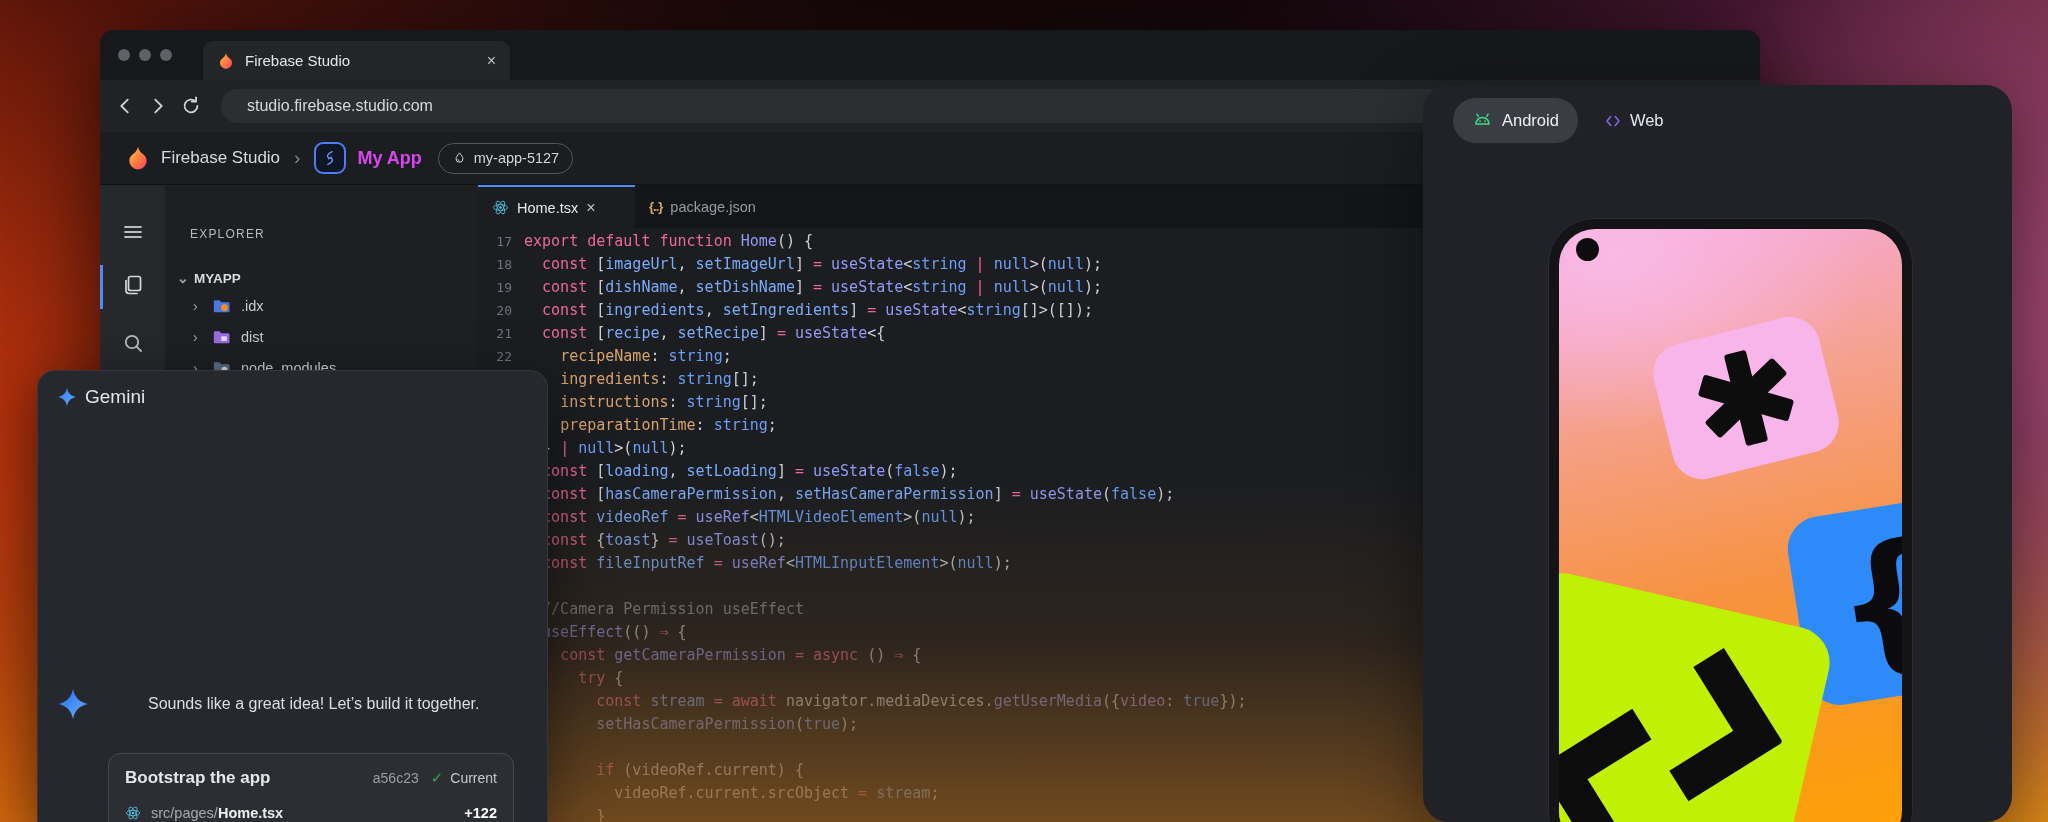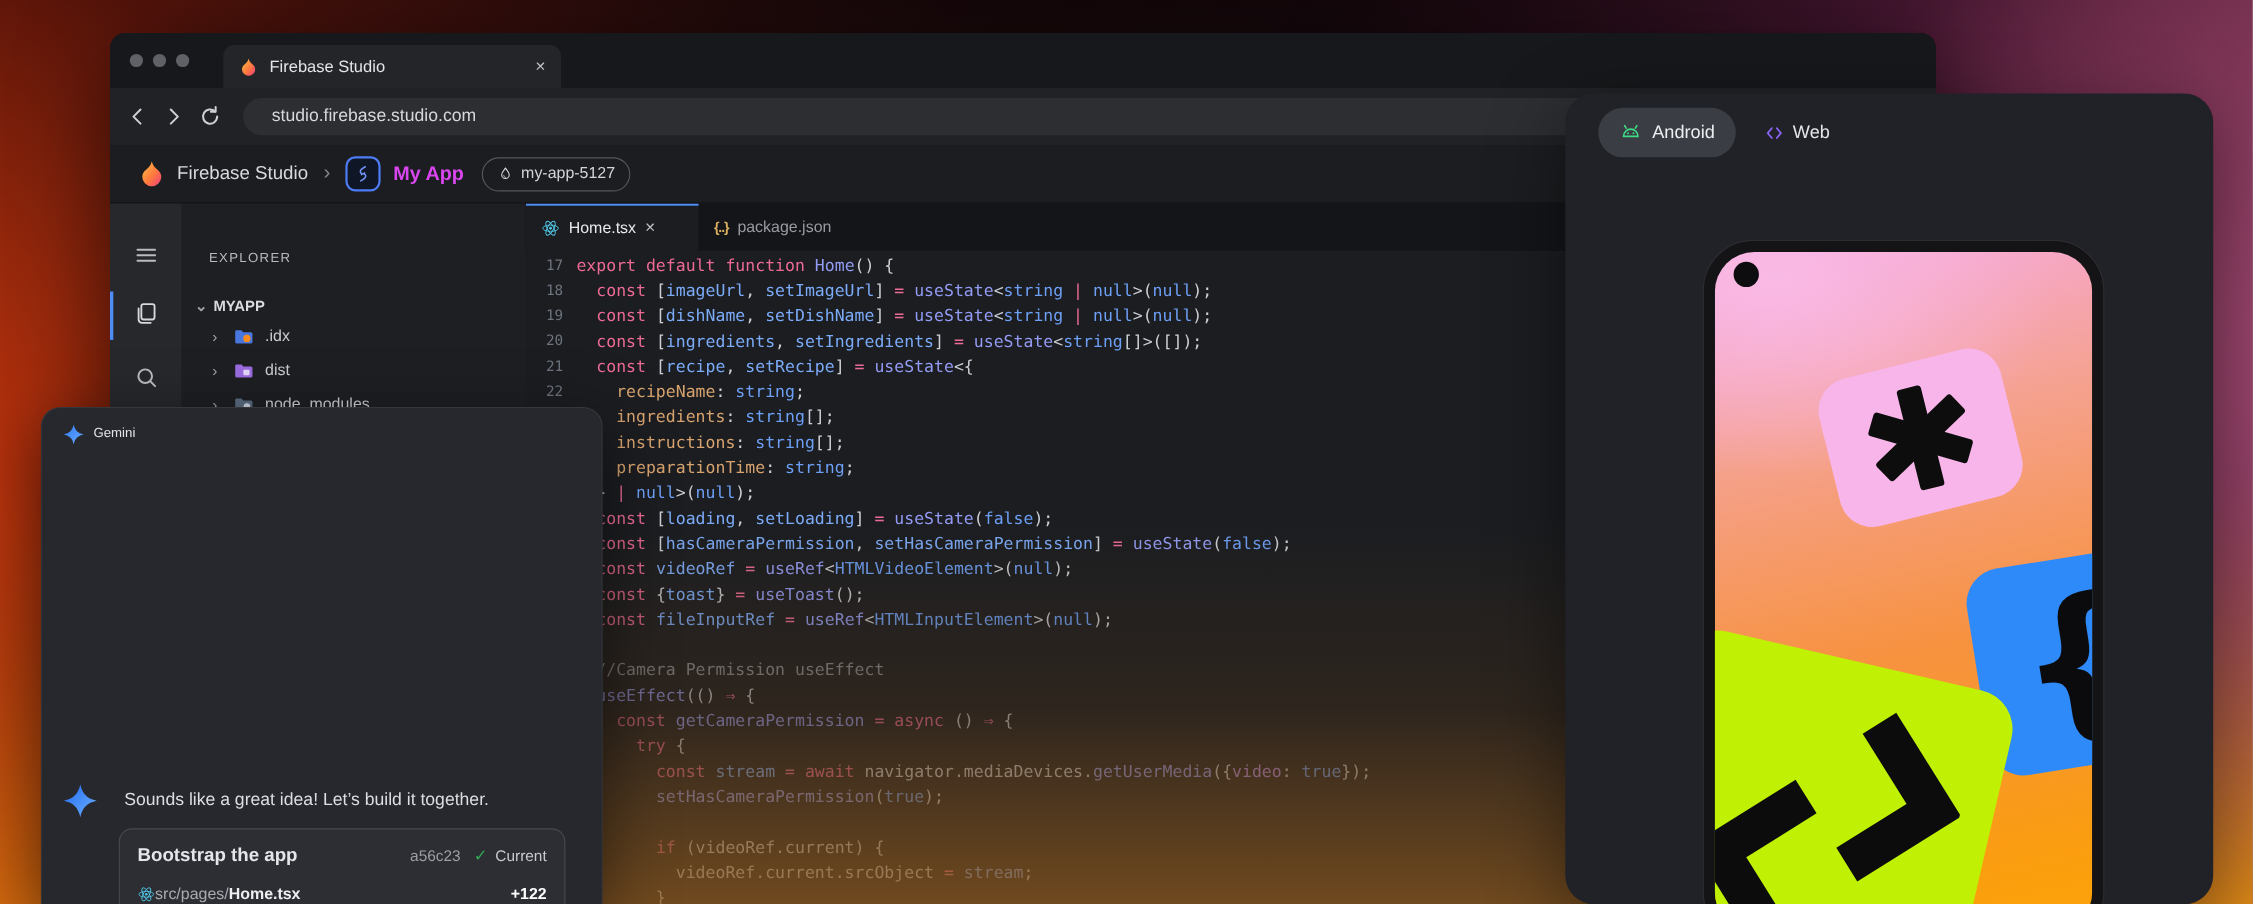--- a/index.html
+++ b/index.html
@@ -74,40 +74,40 @@
   .lc { white-space:pre; }
   .kw{color:#ec6a93}.fn{color:#939bf4}.var{color:#7cabf8}.type{color:#6d9ff5}
   .prop{color:#d7a36e}.punc{color:#ccd0d6}.cmt{color:#8b919b}.objp{color:#bb8cf2}
   .editor-fade { position:absolute; inset:0; pointer-events:none;
     background:linear-gradient(180deg, rgba(27,29,33,0) 45%, rgba(64,45,26,.5) 72%, rgba(140,88,30,.75) 100%); }
 
   
   .gemini { position:absolute; left:37px; top:370px; width:511px; height:452px; z-index:30;
     background:#26282d; border:1px solid rgba(255,255,255,.07); border-bottom:none;
     border-radius:18px 18px 0 0; box-shadow:0 18px 60px rgba(0,0,0,.5); }
-  .gem-head { position:absolute; left:20px; top:15px; display:flex; gap:9px;
-    font-size:12px; color:#e2e4e7; }
+  .gem-head { position:absolute; left:20px; top:15px; display:flex; align-items:center; gap:9px;
+    font-size:19px; color:#e2e4e7; }
   .greeting { position:absolute; left:22px; top:146px; font-size:34px; line-height:47px; font-weight:500; }
   .greet1 { background:linear-gradient(90deg,#3e7df0,#7cb0fa); -webkit-background-clip:text;
     background-clip:text; color:transparent; }
   .greet2 { color:#9ba1a8; }
   .msg { position:absolute; left:20px; right:20px; display:flex; align-items:center; }
   .msg .mtxt { margin-left:25px; font-size:16px; }
   .msg-user { top:282px; } .msg-user .mtxt{ color:#c7cacd; }
-  .msg-ai { top:342px; } .msg-ai .mtxt{ color:#dcdee1; font-weight:500; }
+  .msg-ai { top:318px;gap:35px; } .msg-ai .mtxt{ color:#dcdee1; font-weight:500; }
   .micon { width:30px; height:30px; flex:0 0 auto; }
 
   .card { position:absolute; left:70px; top:382px; width:406px; height:100px; background:#2c2e33;
     border:1px solid #47494e; border-radius:12px; padding:14px 16px; }
   .card-head { display:flex; align-items:center; }
   .card-title { font-size:17px; font-weight:700; color:#e4e6e9; flex:1; }
   .commit { font-size:14px; color:#9b9fa5; margin-right:12px; }
   .checkg { color:#34a853; font-size:15px; margin-right:7px; }
   .current { font-size:14px; color:#c6c9cd; }
-  .card-file { display:flex; align-items:center; margin-top:17px; gap:0; }
+  .card-file { display:flex; align-items:center; margin-top:17px; gap:10px; }
   .fpath { font-size:14.5px; color:#a7abb1; }
   .fpath b { color:#edeef0; }
   .diff { margin-left:auto; font-size:14.5px; font-weight:700; color:#ffffff; }
 
   
   .preview { position:absolute; left:1423px; top:85px; width:589px; height:737px; z-index:20;
     background:#202227; border-radius:26px; box-shadow:0 20px 70px rgba(0,0,0,.45); }
   .toggle { position:absolute; left:30px; top:13px; display:flex; align-items:center; }
   .tg-android { height:45px; border-radius:23px; background:#3a3e44; display:flex; align-items:center;
     gap:9px; padding:0 19px; font-size:16.5px; font-weight:500; color:#eceef0; }

